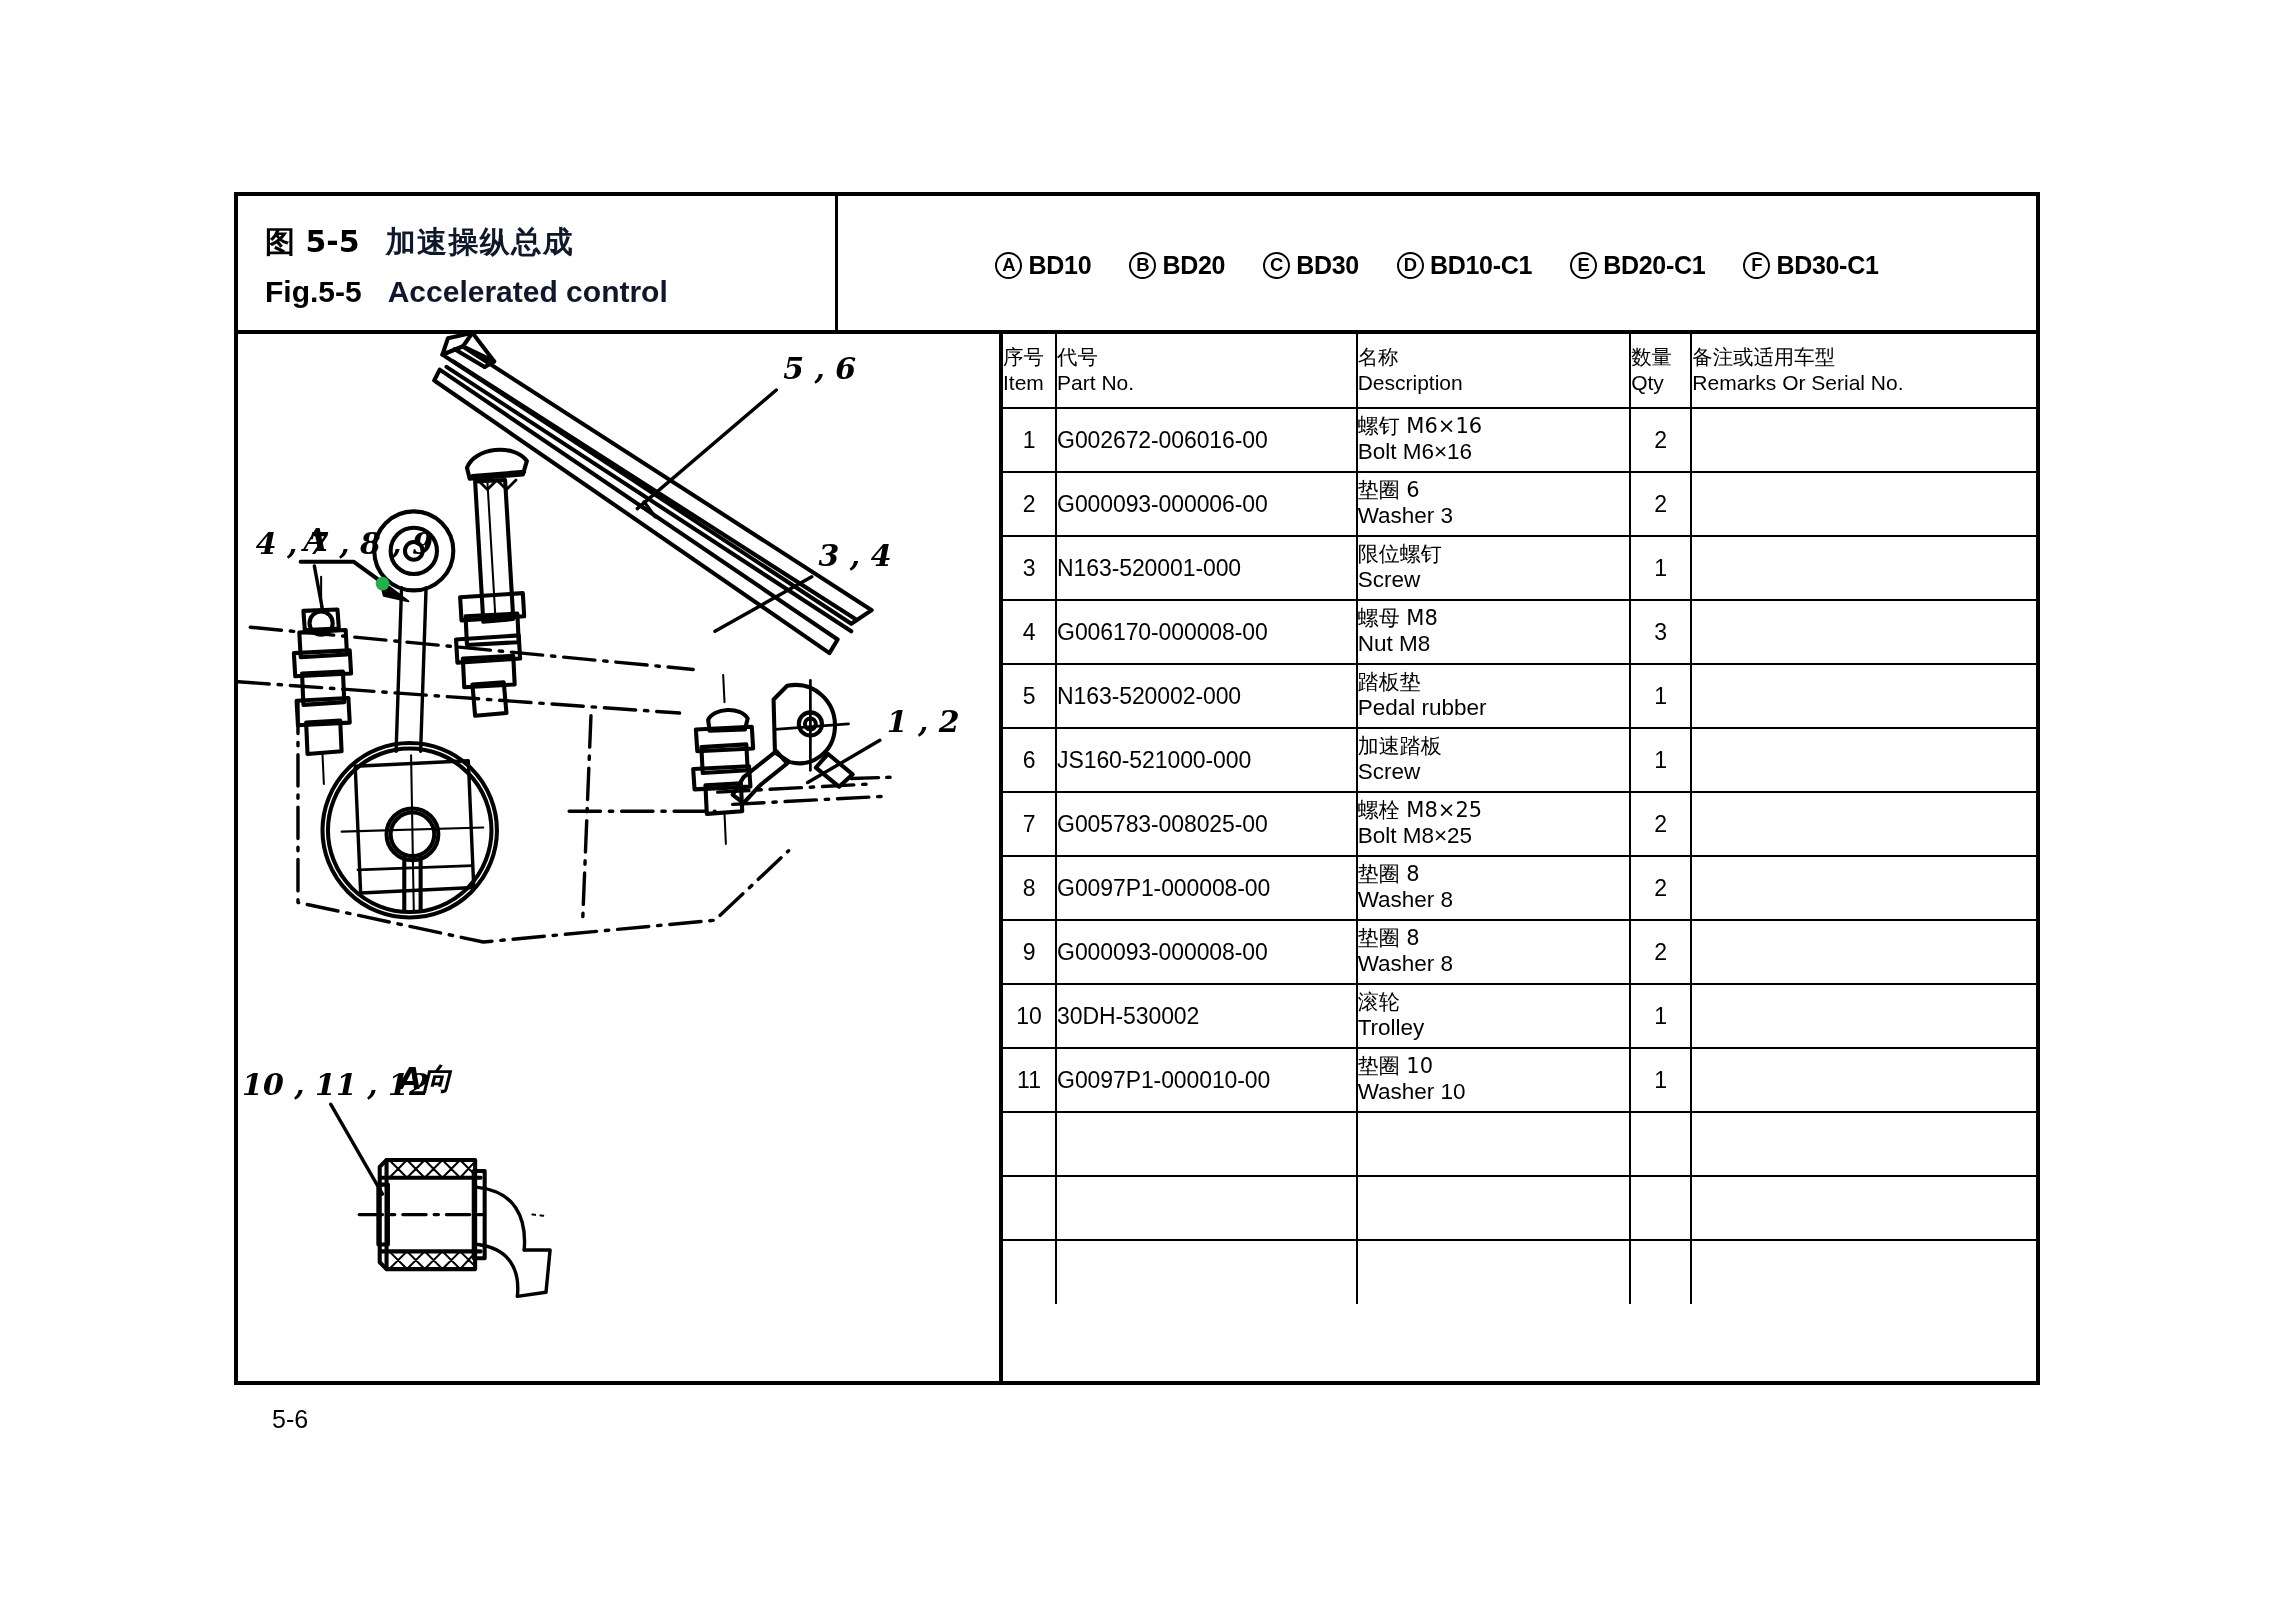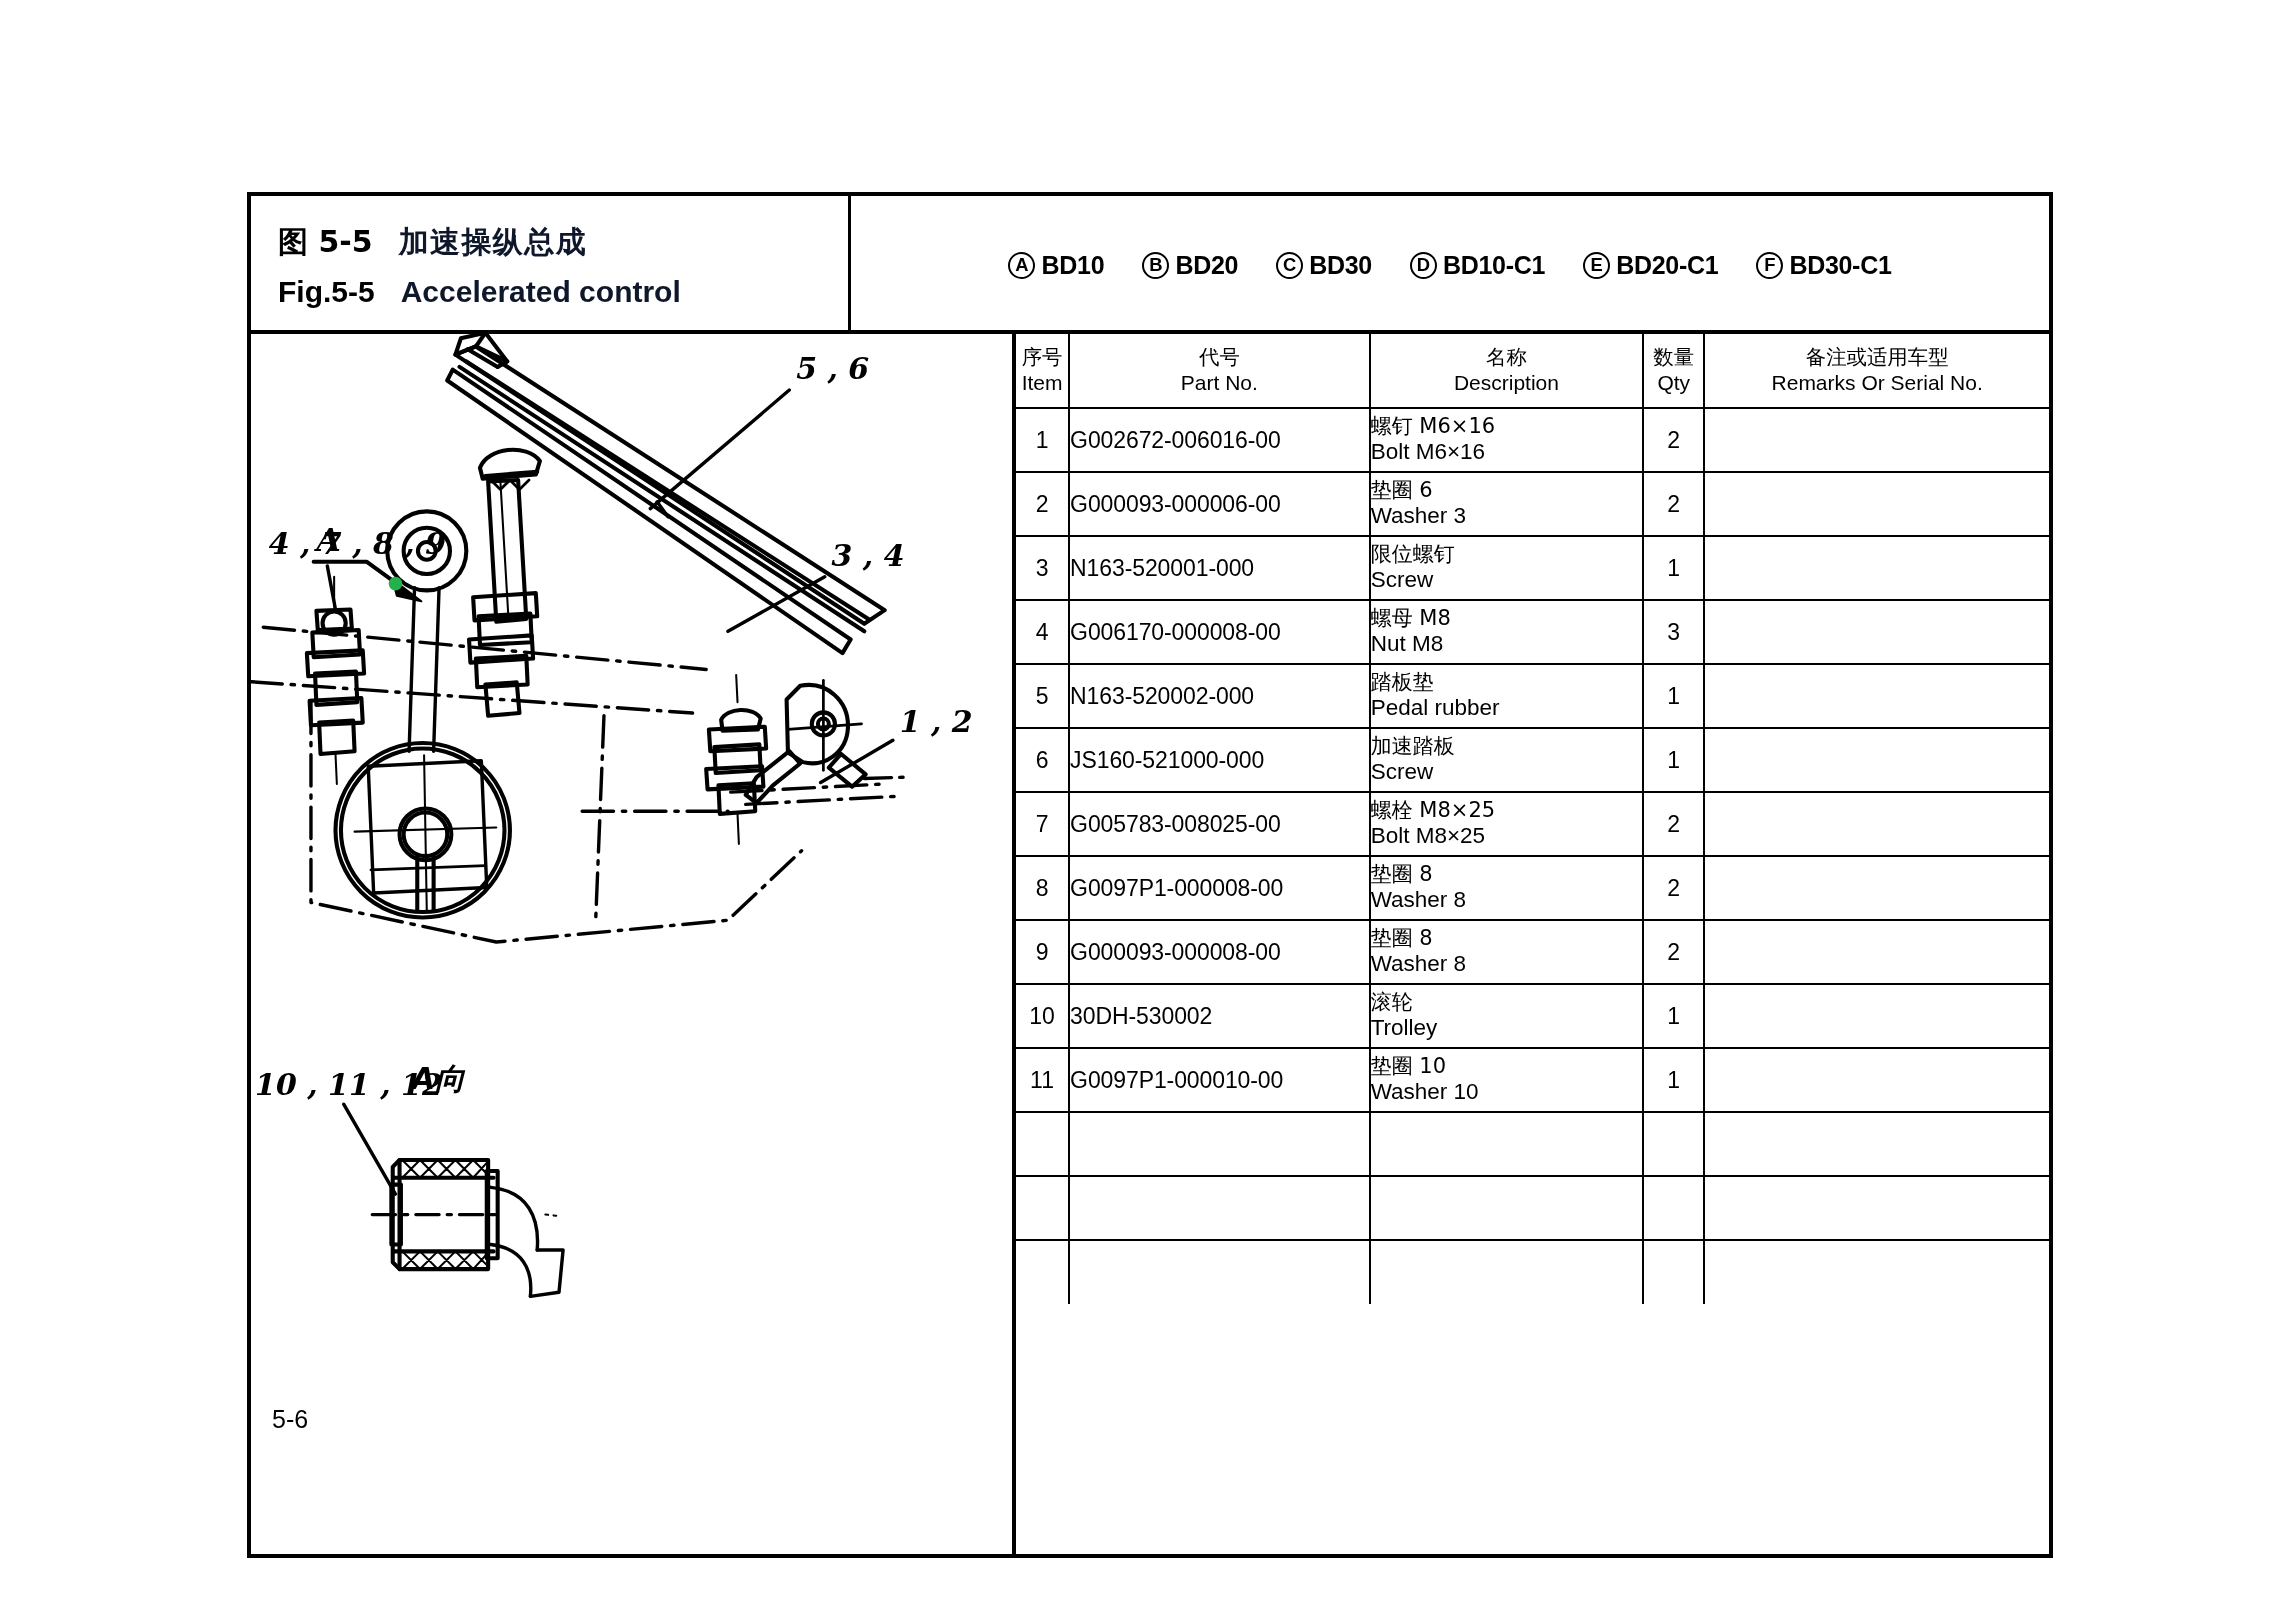--- a/index.html
+++ b/index.html
@@ -12,24 +12,24 @@
     position: relative;
     width: 2295px;
     height: 1623px;
     background: #ffffff;
     overflow: hidden;
   }
 
   
   #sheet {
     position: absolute;
-    left: 247px;
+    left: 234px;
     top: 192px;
     width: 1806px;
-    height: 1366px;
+    height: 1193px;
     border: 4.8px solid #000;
     background: #fff;
   }
 
   
   #title-band {
     position: absolute;
     left: 0; top: 0;
     width: 100%;
     height: 138px;
@@ -137,21 +137,21 @@
     border-bottom: 2px solid #000;
     padding: 0;
     color: #000;
     vertical-align: middle;
   }
   table.parts th:last-child, table.parts td:last-child { border-right: none; }
 
   thead th {
     height: 74px;
     border-bottom: 3.4px solid #000;
-    text-align: center;
+    text-align: left;
     font-weight: normal;
     padding: 4.1px 0 2.7px 0;
     margin-top: 48px;
   }
   .hd-cn {
     font-family: "DejaVu Sans", "Liberation Sans", sans-serif;
     font-size: 20.4px;
     line-height: 1.12;
     display: block;
   }

